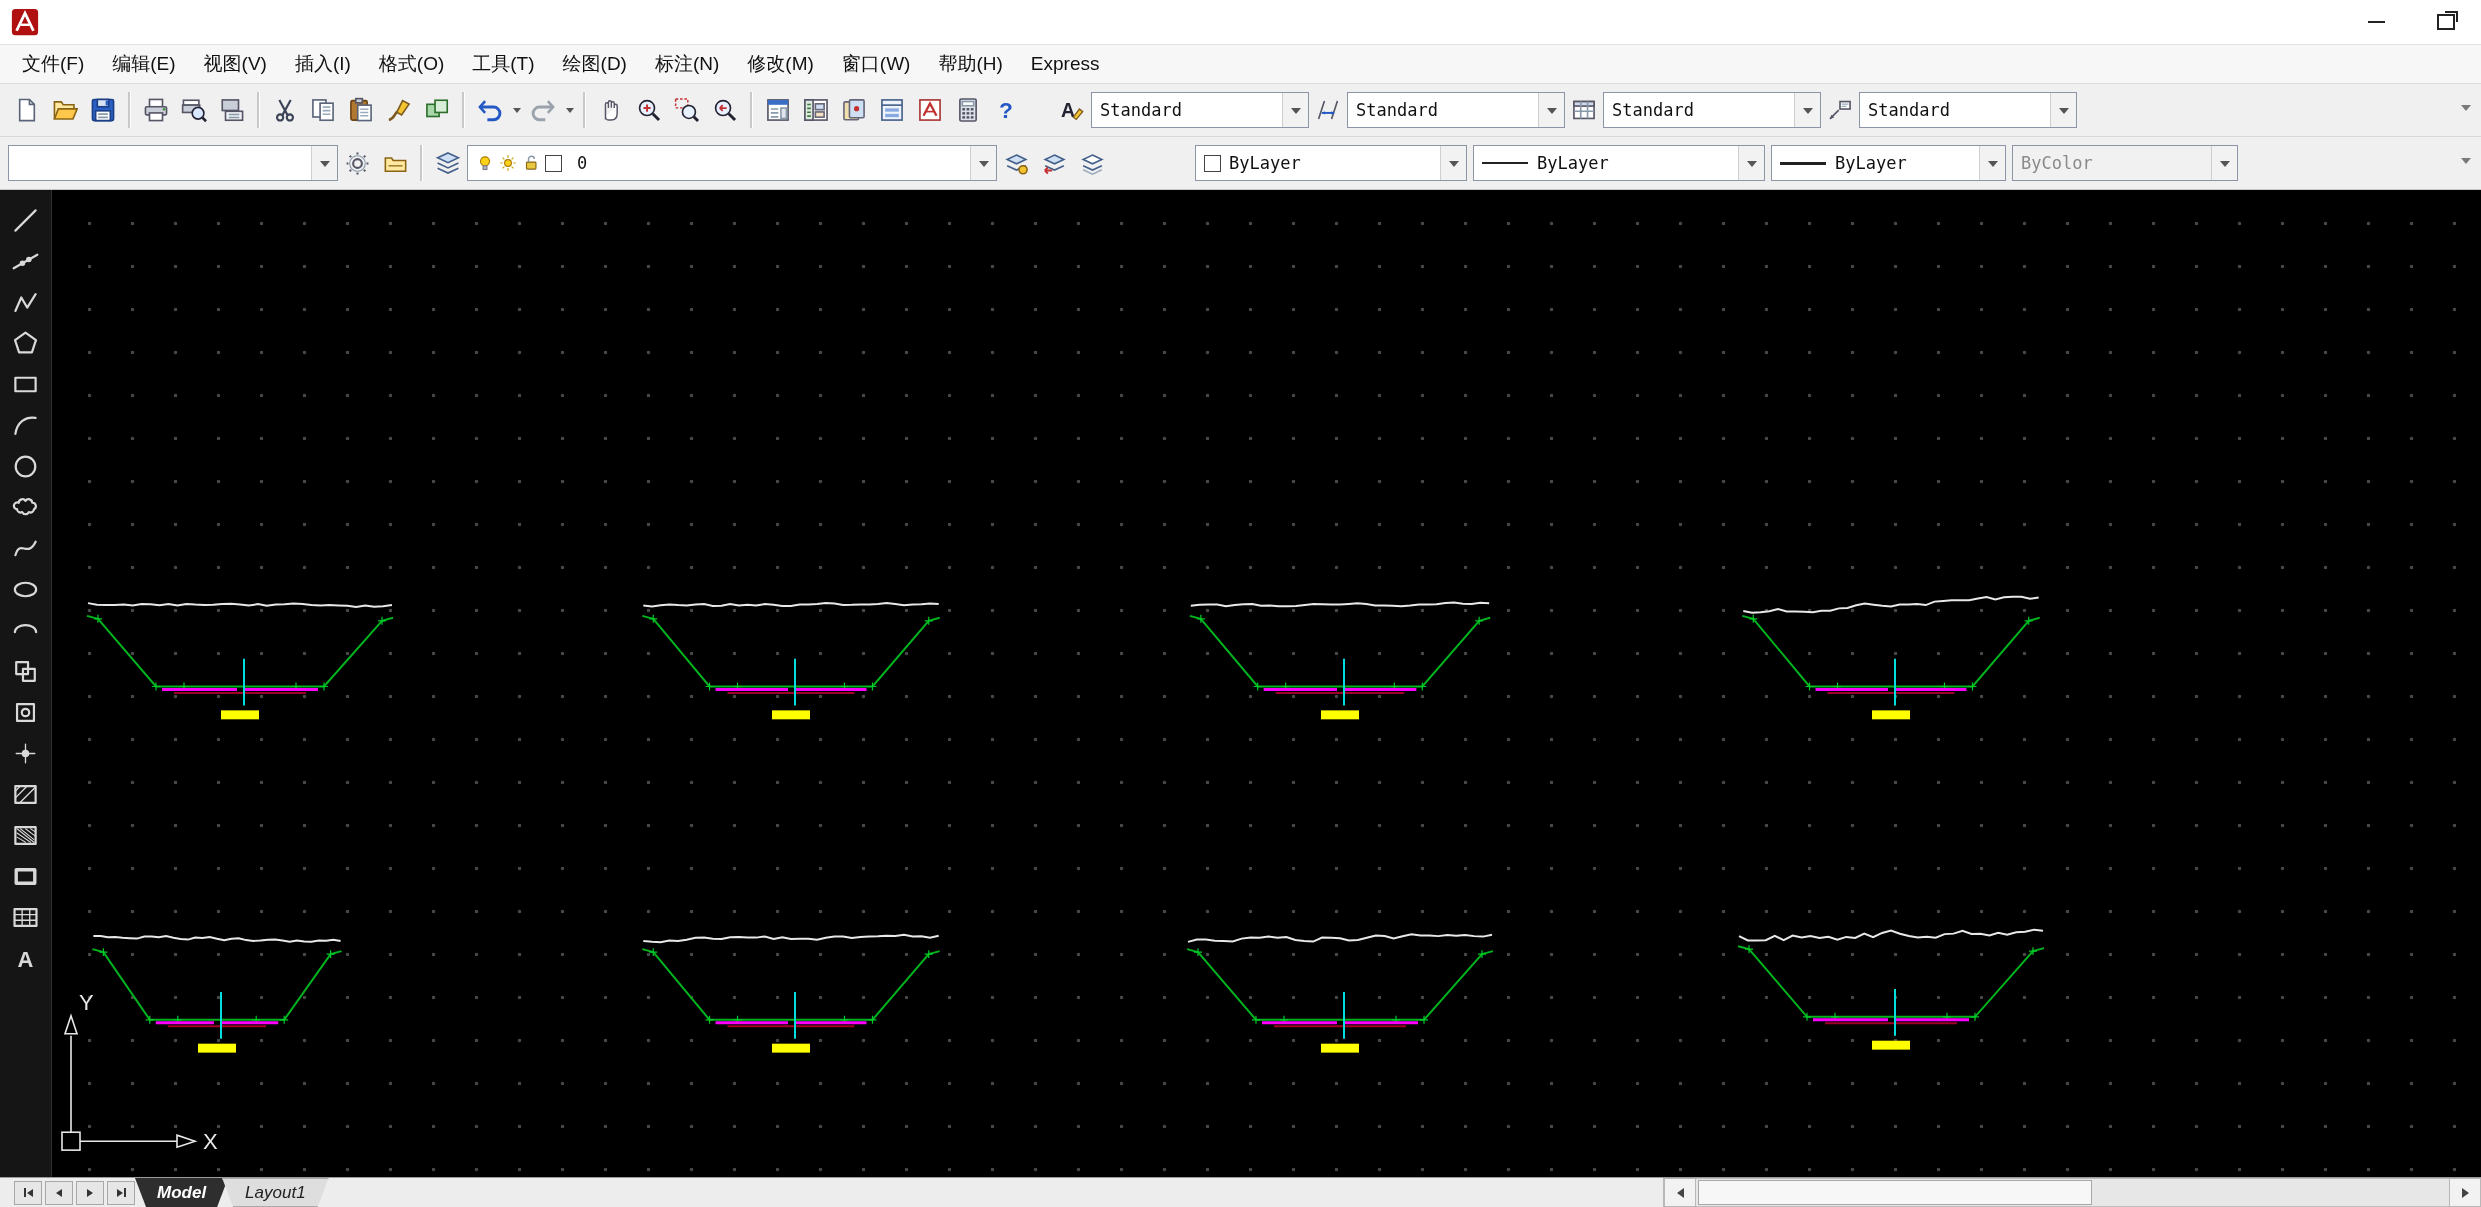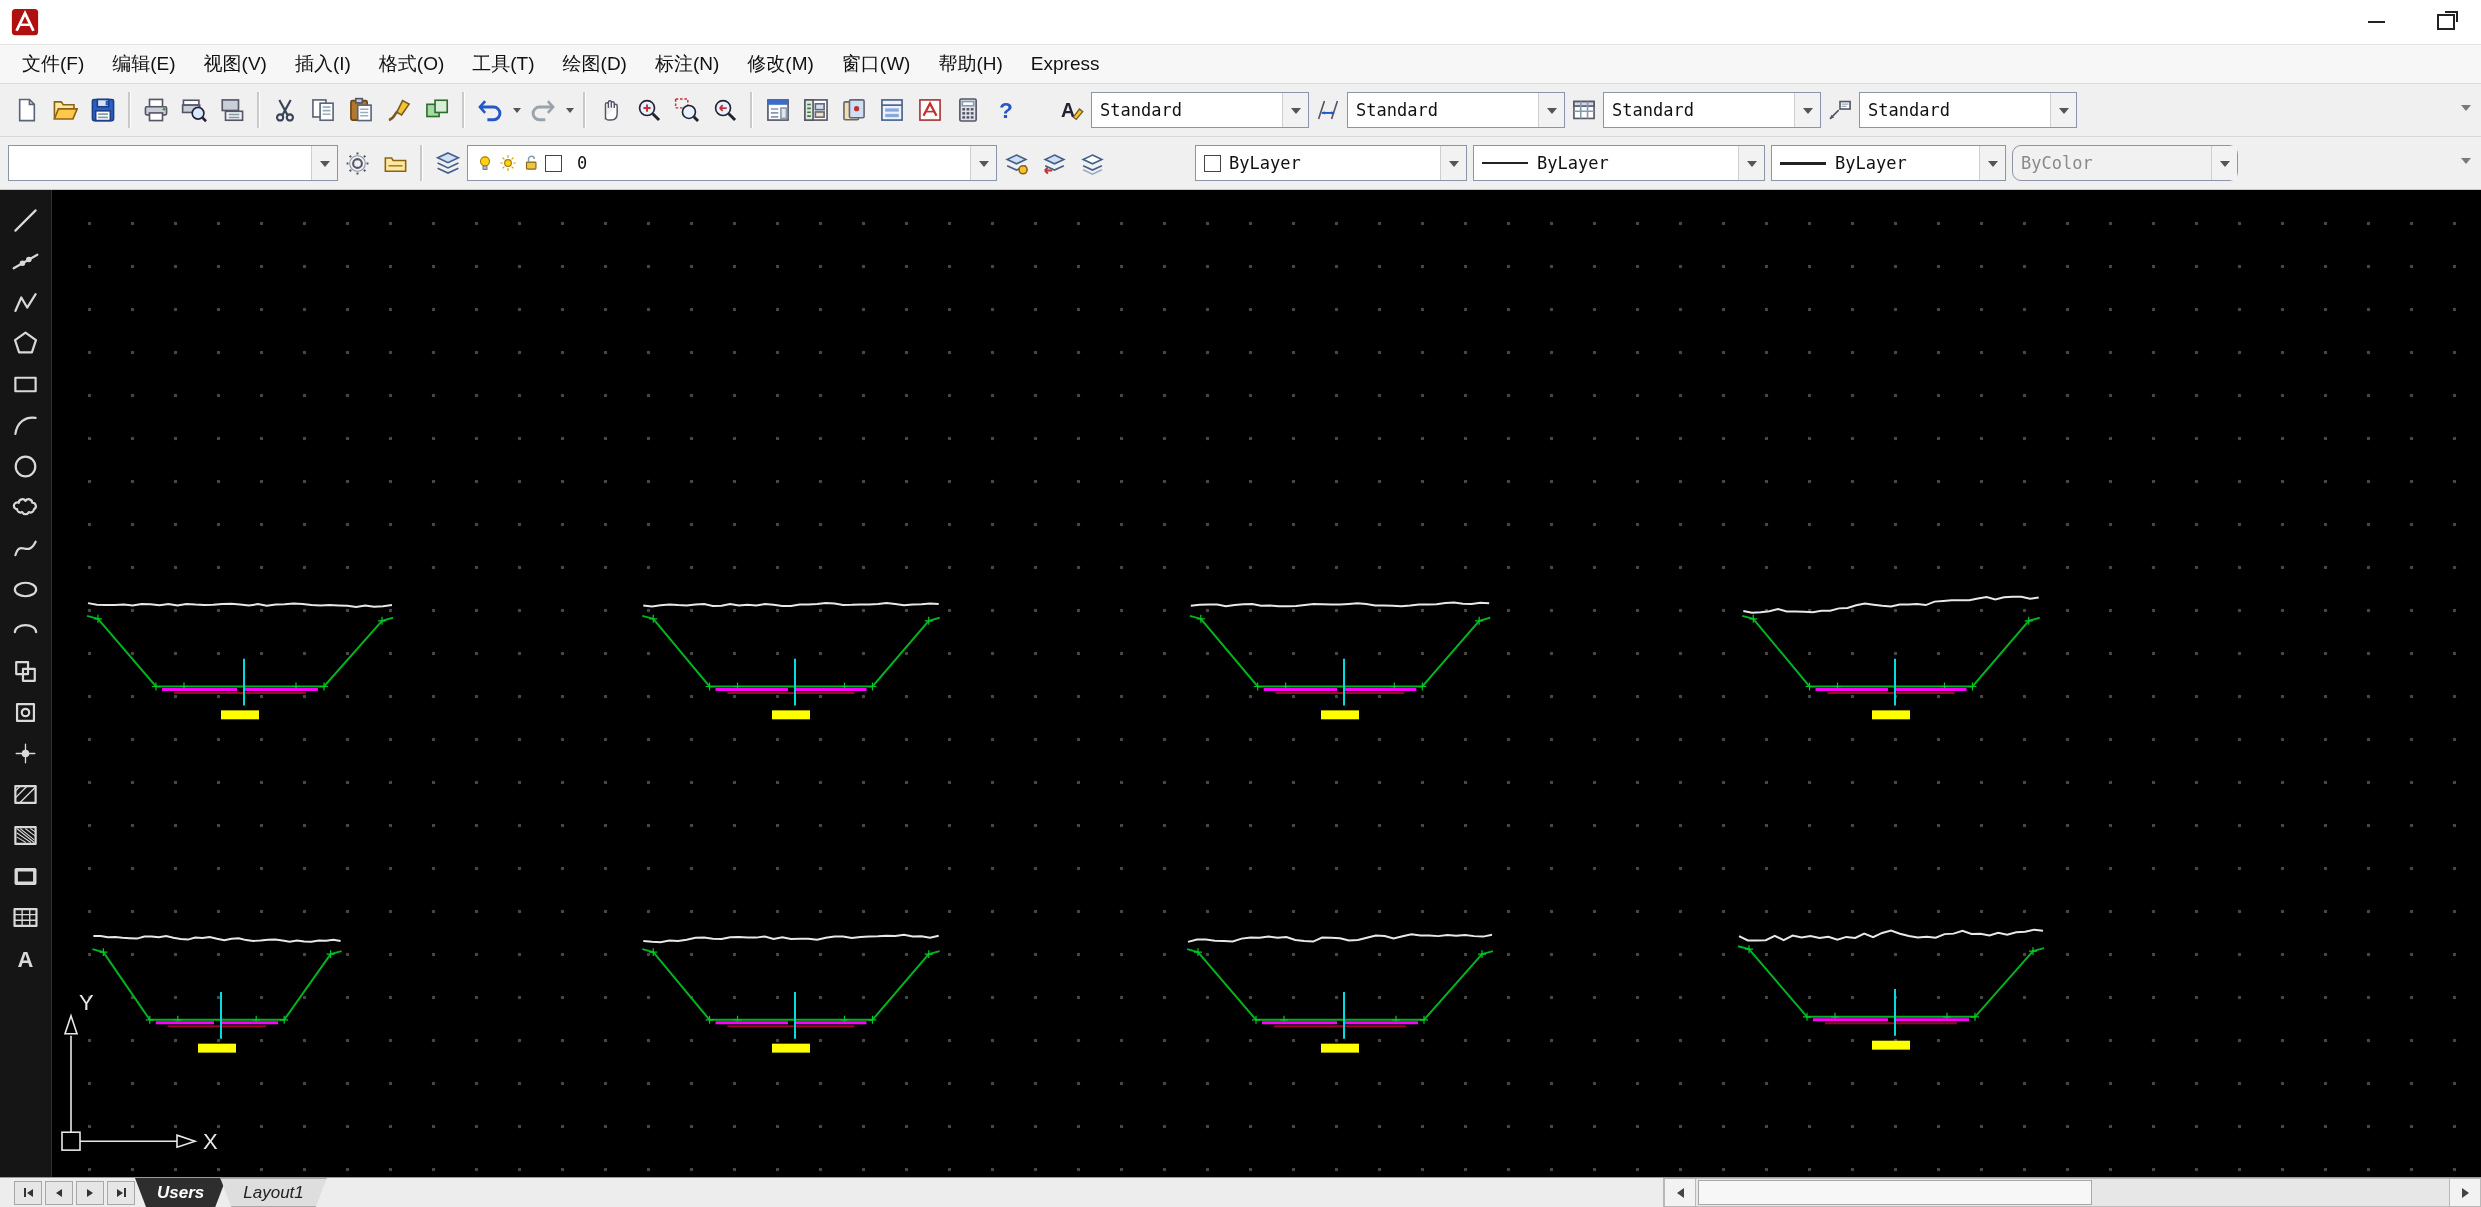--- a/index.html
+++ b/index.html
@@ -486,21 +486,21 @@
       <div class="combo" style="width: 292px; margin-left: 6px;">
         <span class="line-sample"></span>
         <span class="cval">ByLayer</span>
         <div class="carrow"></div>
       </div>
       <div class="combo" style="width: 235px; margin-left: 6px;">
         <span class="line-sample thick"></span>
         <span class="cval">ByLayer</span>
         <div class="carrow"></div>
       </div>
-      <div class="combo disabled" style="width: 226px; margin-left: 6px; border-radius: 9px;">
+      <div class="combo disabled" style="width: 226px; margin-left: 6px;">
         <span class="cval">ByColor</span>
         <div class="carrow"></div>
       </div>
       <div class="toolbar-chevron"></div>
     </div>
 
   <div class="main">
     <div class="drawbar" id="drawbar">
         <div class="draw-btn">
           <span class="icon">
@@ -817,21 +817,21 @@
         </div>
         <div class="nav-btn">
           <span class="tri-r"></span>
         </div>
         <div class="nav-btn">
           <span class="tri-r"></span>
           <span class="nav-bar"></span>
         </div>
       </div>
     <div class="tabs" id="tabs">
-        <div class="tab active">Users</div>
+        <div class="tab active">Model</div>
         <div class="tab inactive">Layout1</div>
       </div>
     <div class="filler"></div>
     <div class="hscroll">
       <div class="sbtn left"></div>
       <div class="track">
         <div class="thumb"></div>
       </div>
       <div class="sbtn right"></div>
     </div>

